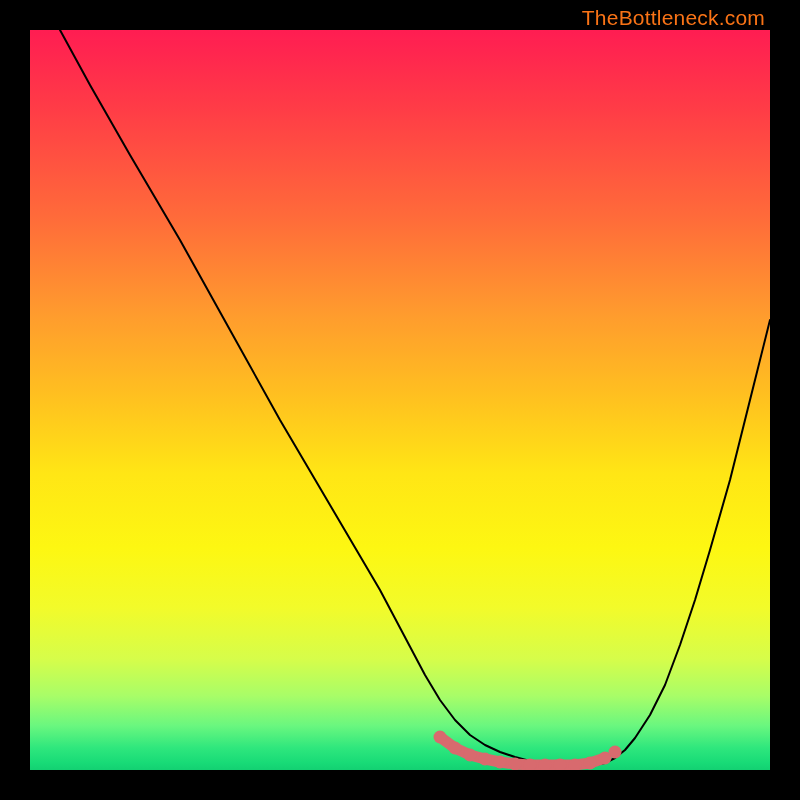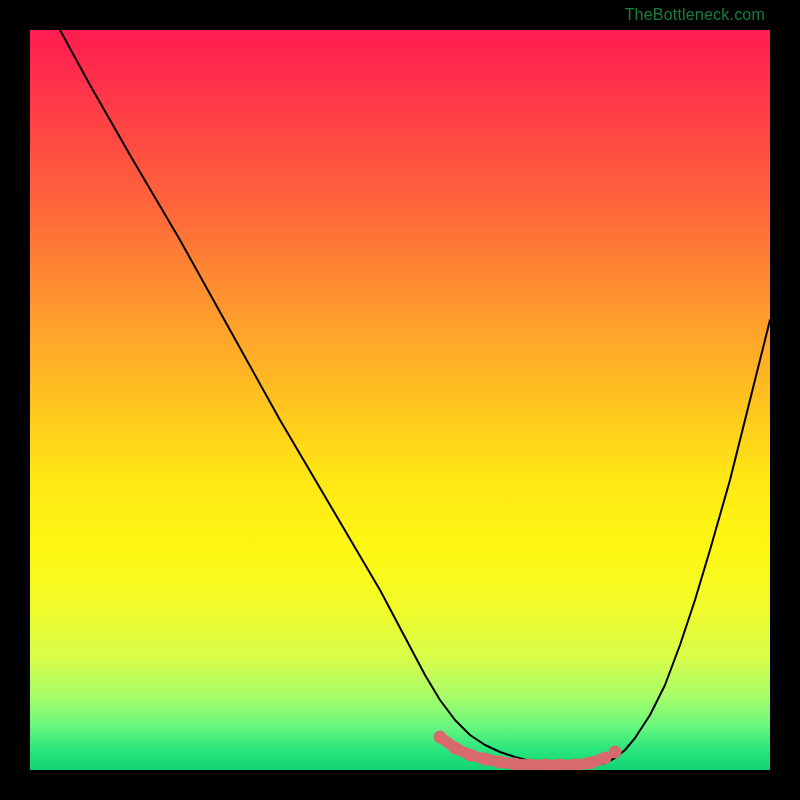--- a/index.html
+++ b/index.html
@@ -54,22 +54,22 @@
     position: absolute;
     left: 0;
     top: 0;
     width: 100%;
     height: 100%;
   }
   .watermark {
     position: absolute;
     top: 6px;
     right: 35px;
-    color: #15803d;
-    font-size: 16px;
+    color: #f97316;
+    font-size: 21px;
     font-weight: 500;
     letter-spacing: 0.2px;
   }
 </style>
 </head>
 <body>
 
 <div class="frame">
 
   <div class="watermark">TheBottleneck.com</div>

